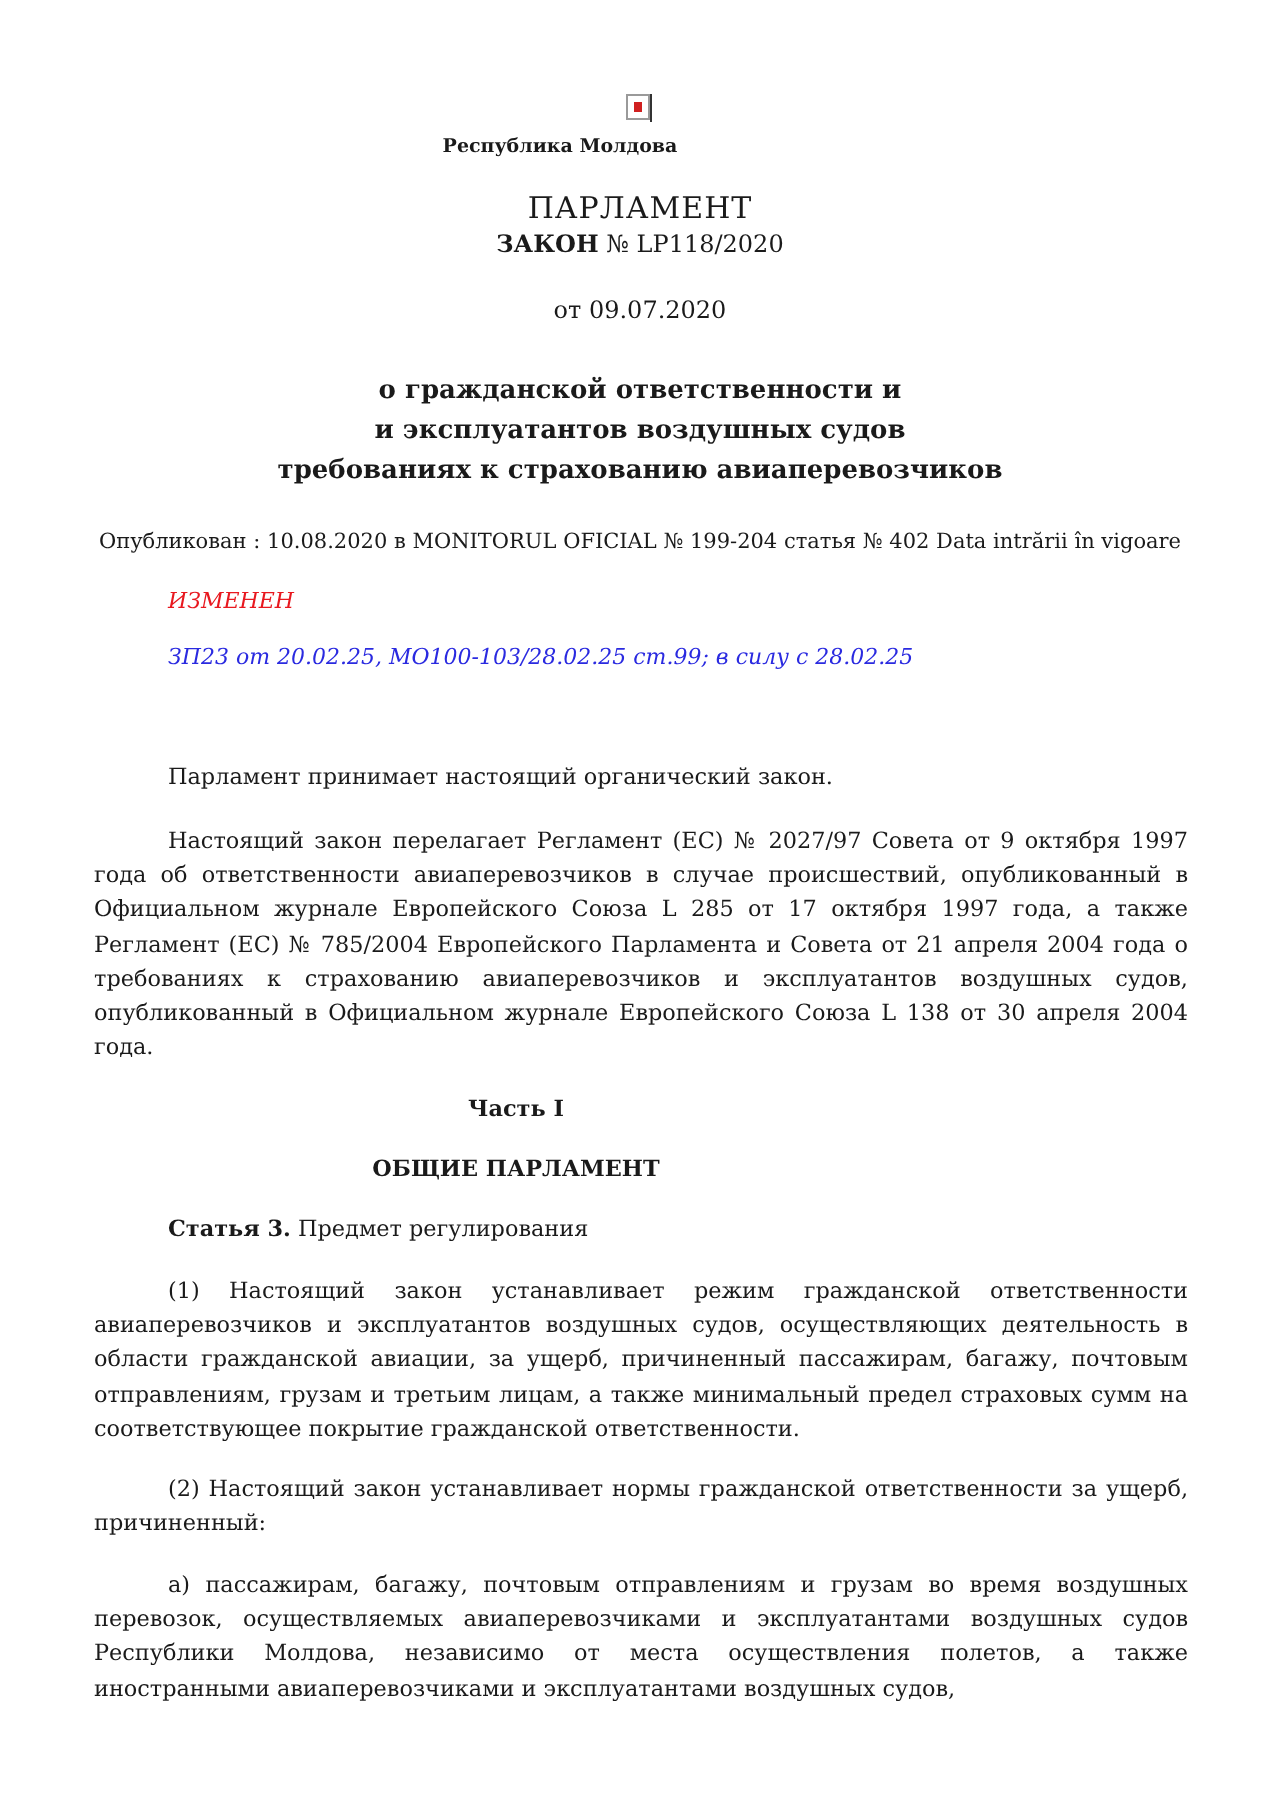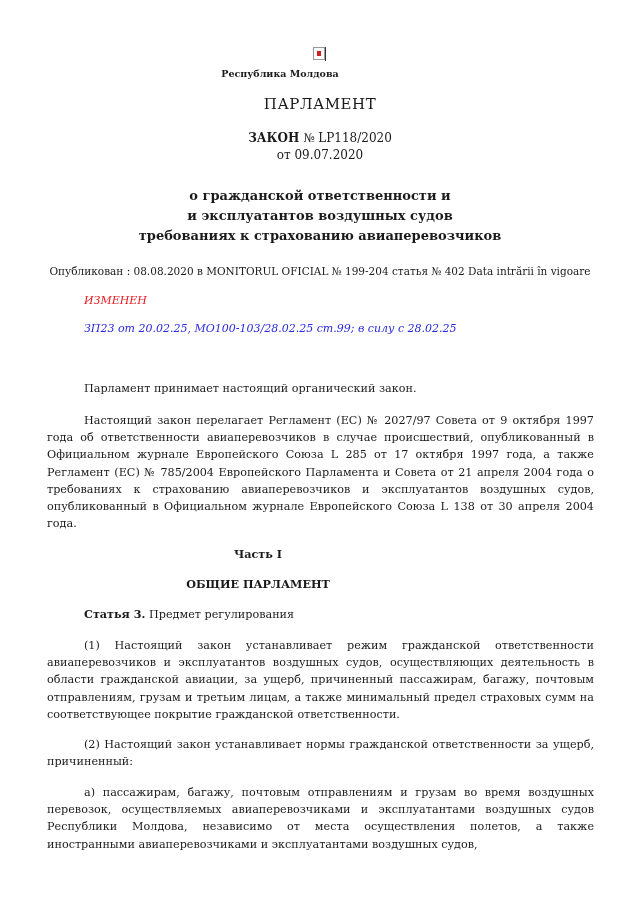--- a/index.html
+++ b/index.html
@@ -13,21 +13,21 @@
     position: absolute; left: 313px; top: 47px; width: 12px; height: 13px;
     border: 1px solid #9a9a9a; box-sizing: border-box; background: #fff;
   }
   .logo::after {
     content: ""; position: absolute; left: 3px; top: 3px; width: 4px; height: 5px;
     background: #d02020;
   }
   .logo-bar { position: absolute; left: 325px; top: 47px; width: 1px; height: 14px; background: #333; }
   .republic { position: absolute; top: 68px; left: 0; width: 560px; font-size: 9.5px; font-weight: bold; }
   .parliament { position: absolute; top: 95px; left: 0; width: 640px; font-size: 15px; letter-spacing: 0.5px; }
-  .law-no { position: absolute; top: 131px; left: 0; width: 640px; font-size: 12px; }
+  .law-no { position: absolute; top: 115px; left: 0; width: 640px; font-size: 12px; }
   .law-no b { font-weight: bold; }
   .law-date { position: absolute; top: 148px; left: 0; width: 640px; font-size: 12px; }
   .title { position: absolute; top: 186px; left: 0; width: 640px; font-size: 13px; font-weight: bold; line-height: 20px; }
   .published { position: absolute; top: 265px; left: 0; width: 640px; font-size: 10.5px; }
   .changed { position: absolute; top: 294px; left: 84px; font-size: 11px; font-style: italic; color: #e8181f; }
   .amend-link { position: absolute; top: 322px; left: 84px; font-size: 11px; font-style: italic; color: #2a2ae0; }
   .para {
     position: absolute; left: 47px; width: 547px; font-size: 11.2px; line-height: 17.2px;
     text-align: justify; text-indent: 37px;
   }
@@ -49,21 +49,21 @@
     <span>№ LP118/2020</span>
   </div>
   <div class="law-date center">от 09.07.2020</div>
 
   <div class="title center">
     <div>о гражданской ответственности и</div>
     <div>и эксплуатантов воздушных судов</div>
     <div>требованиях к страхованию авиаперевозчиков</div>
   </div>
 
-  <div class="published center">Опубликован : 08.08.2020 в MONITORUL OFICIAL № 199-204 статья № 402 Data intrării în vigoare</div>
+  <div class="published center">Опубликован : 10.08.2020 в MONITORUL OFICIAL № 199-204 статья № 402 Data intrării în vigoare</div>
 
   <div class="changed">ИЗМЕНЕН</div>
   <a class="amend-link">ЗП23 от 20.02.25, МО100-103/28.02.25 ст.99; в силу с 28.02.25</a>
 
   <div class="para" style="top:380px;">Парламент принимает настоящий органический закон.</div>
   <div class="para" style="top:412px;">Настоящий закон перелагает Регламент (ЕС) № 2027/97 Совета от 9 октября 1997 года об ответственности авиаперевозчиков в случае происшествий, опубликованный в Официальном журнале Европейского Союза L 285 от 17 октября 1997 года, а также Регламент (ЕС) № 785/2004 Европейского Парламента и Совета от 21 апреля 2004 года о требованиях к страхованию авиаперевозчиков и эксплуатантов воздушных судов, опубликованный в Официальном журнале Европейского Союза L 138 от 30 апреля 2004 года.</div>
 
   <div class="part" style="top:547px;">Часть I</div>
   <div class="part" style="top:577px;">ОБЩИЕ ПАРЛАМЕНТ</div>
 

